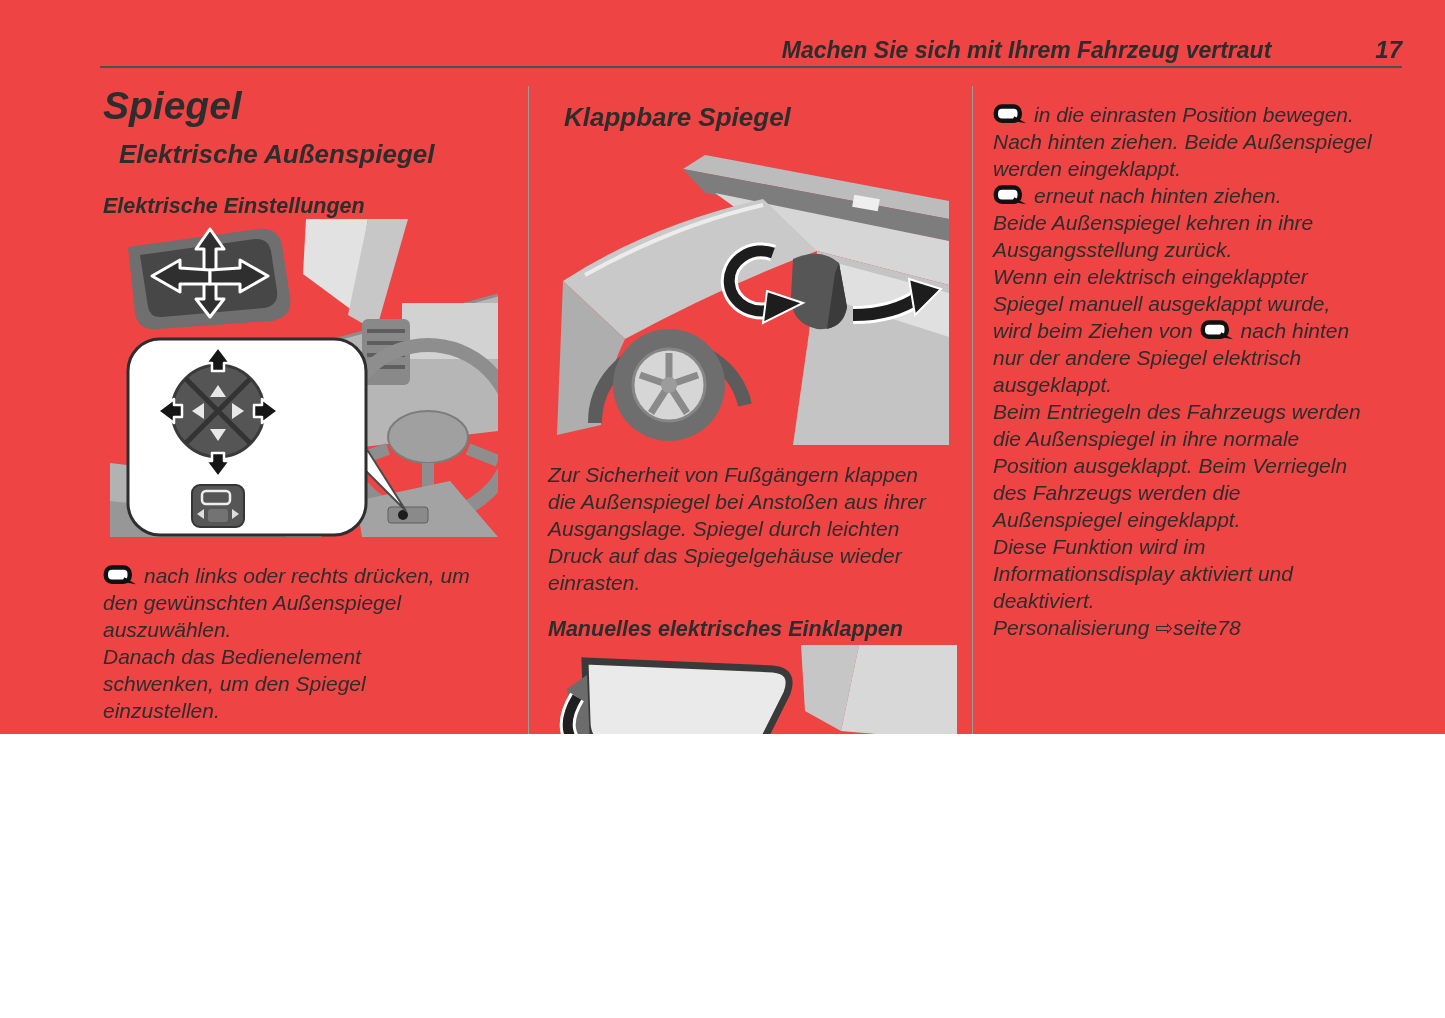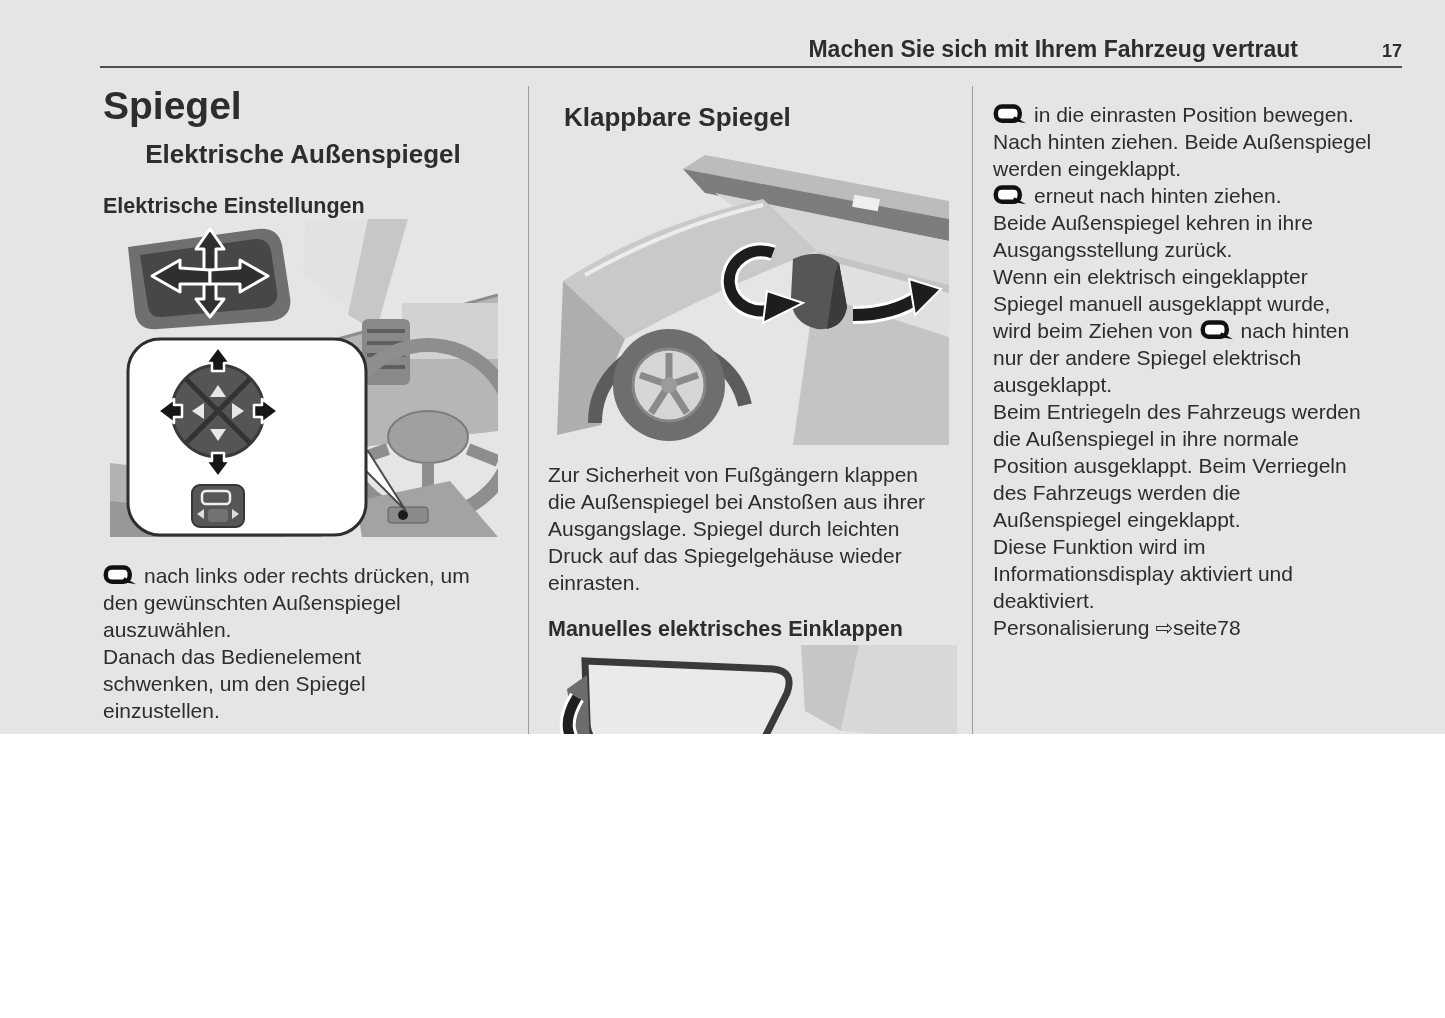--- a/index.html
+++ b/index.html
@@ -1,36 +1,36 @@
 <!DOCTYPE html>
 <html lang="de"><head>
 <meta charset="utf-8">
 <style>
   html,body{margin:0;padding:0;background:#ffffff;}
   .page{
-    position:relative;width:1445px;height:734px;background:#e5e5e5;
+    position:relative;width:1445px;height:734px;background:#ef4444;
     font-family:"Liberation Sans","DejaVu Sans",sans-serif;
-    color:#2d2d2d;overflow:hidden;
+    color:#2d2d2d;overflow:hidden;font-style:italic;
   }
   
   .hdr{position:absolute;left:100px;top:36px;width:1302px;display:flex;justify-content:flex-end;align-items:baseline;}
   .hdr-title{font-size:23px;font-weight:700;margin-right:84px;}
-  .hdr-num{font-size:18px;font-weight:700;}
+  .hdr-num{font-size:24px;font-weight:700;margin-left:20px;}
   .hdr-rule{position:absolute;left:100px;top:66px;width:1302px;height:2px;background:#4f4f4f;}
   .divider{position:absolute;top:86px;height:884px;width:1px;background:#9c9c9c;}
   .div1{left:528px;} .div2{left:972px;}
   
   .h1{font-size:39px;font-weight:700;line-height:36px;margin:0;}
   .h2{font-size:26px;font-weight:700;line-height:30px;margin:16px;}
   .h3{font-size:21.5px;font-weight:700;line-height:27px;margin:0;}
   .body-txt{font-size:21px;line-height:27px;}
   .body-txt p{margin:0;}
   .abs{position:absolute;}
   .col1-head{left:103px;top:88px;width:400px;}
-  .col1-head .h2{margin-top:15px;text-align:center;}
+  .col1-head .h2{margin-top:15px;}
   .col1-head .h3{margin-top:24px;}
   .fig1{left:110px;top:219px;}
   .col1-text{left:103px;top:562px;width:368px;}
   .col2-head{left:548px;top:86px;width:400px;}
   .fig2{left:557px;top:133px;}
   .col2-text{left:548px;top:461px;width:392px;}
   .col2-sub{left:548px;top:616px;width:410px;}
   .fig3{left:557px;top:645px;}
   .col3{left:993px;top:101px;width:380px;}
   .col3 .h3{margin-top:14px;margin-bottom:7px;line-height:28px;font-size:22px;}

